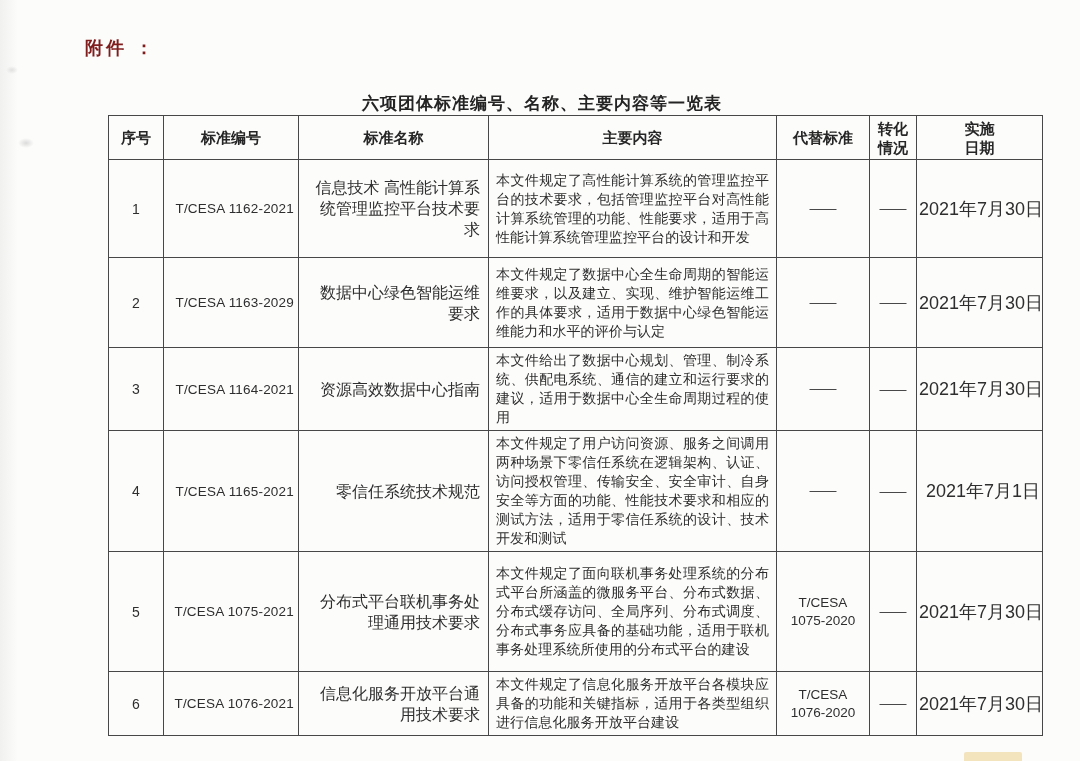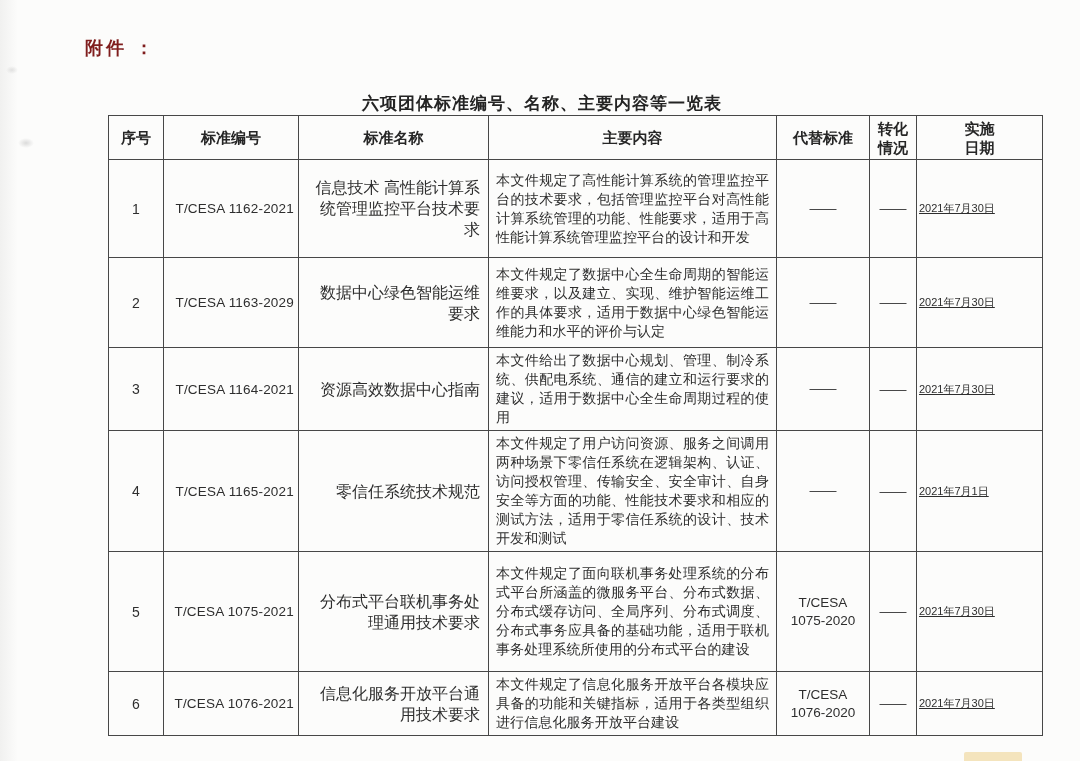--- a/index.html
+++ b/index.html
@@ -61,21 +61,21 @@
     padding: 4px 8px;
   }
   td.cell-content {
     text-align: justify; font-size: 14px; line-height: 19px;
     padding: 3px 7px; letter-spacing: 0.1px;
   }
   td.cell-replaces {
     text-align: center; font-size: 13.5px; line-height: 18px; padding: 0 6px;
   }
   td.cell-conversion { text-align: center; font-size: 13.5px; }
-  td.cell-date { text-align: left; font-size: 11px; white-space: nowrap; padding: 0 2px; text-decoration: underline; }
+  td.cell-date { text-align: right; font-size: 18px; white-space: nowrap; padding: 0 2px; }
   tr.r1 { height: 98px; }
   tr.r2 { height: 90px; }
   tr.r3 { height: 66px; }
   tr.r4 { height: 118px; }
   tr.r5 { height: 120px; }
   tr.r6 { height: 64px; }
 </style>
 </head>
 <body>
 

